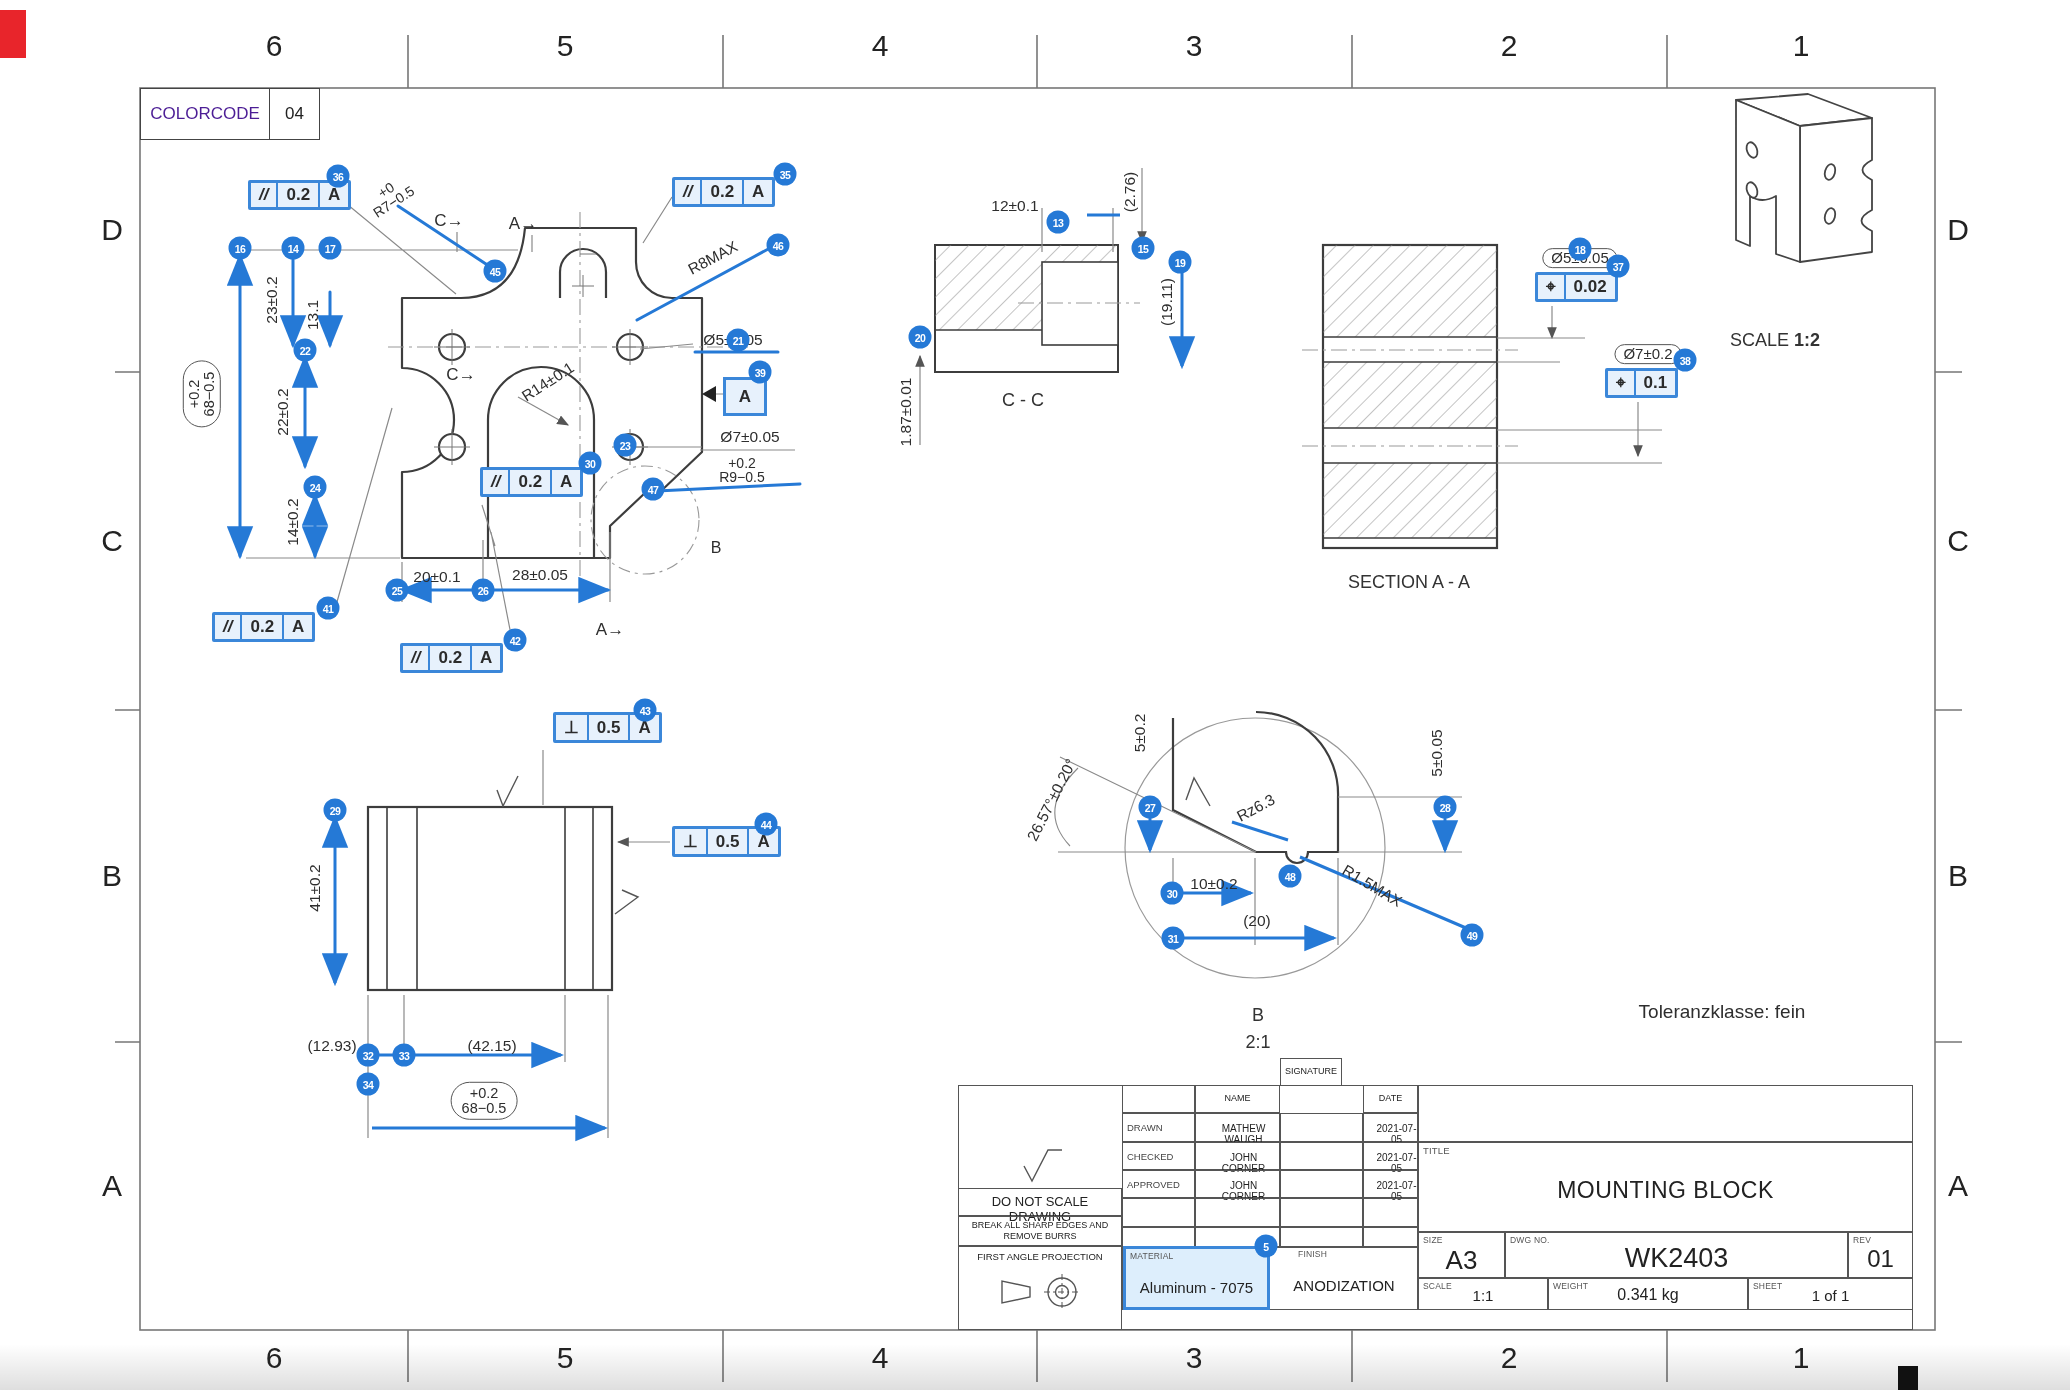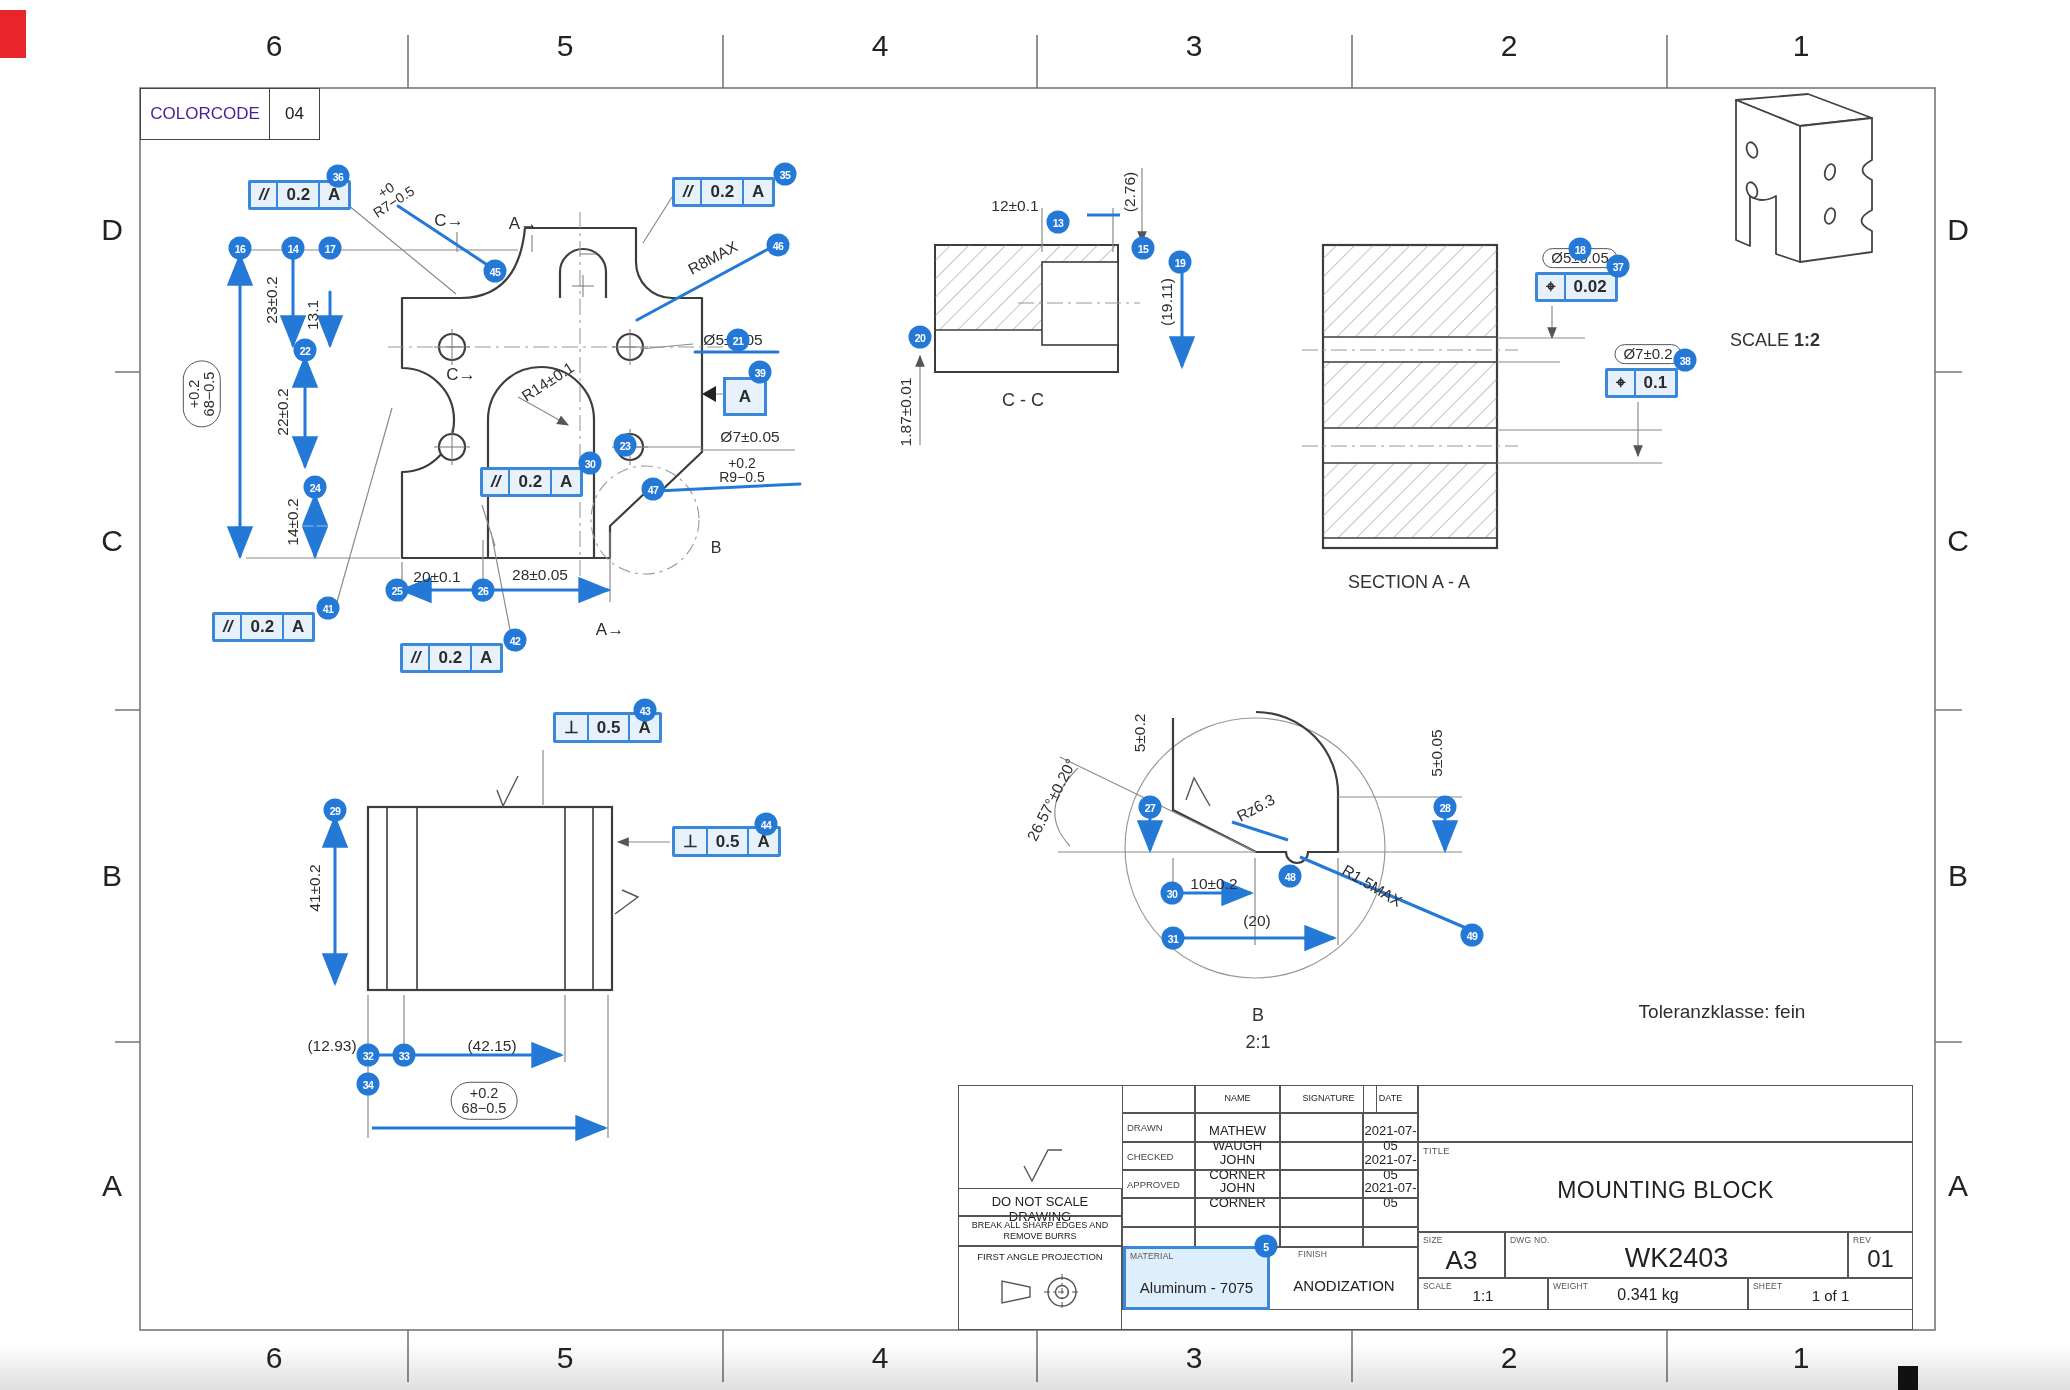--- a/index.html
+++ b/index.html
@@ -33,21 +33,21 @@
         display:flex;align-items:center;justify-content:center;font-size:17px;font-weight:600;}
   
   .glabel{position:absolute;transform:translate(-50%,-50%);font-size:30px;color:#222;z-index:2;}
   
   .seclabel{position:absolute;transform:translate(-50%,-50%);font-size:18px;color:#333;z-index:3;}
   
   .cell{position:absolute;border:1px solid #555;box-sizing:border-box;z-index:2;background:transparent;}
   .cell .tag{position:absolute;top:2px;left:4px;font-size:8.5px;color:#555;letter-spacing:.2px;}
   .cell .val{position:absolute;left:0;right:0;text-align:center;color:#222;}
   .smalltxt{font-size:10px;color:#444;line-height:1.25;}
-  .name{font-size:13px;color:#8a8a8a;}
+  .name{font-size:10px;color:#8a8a8a;padding-left:12px;}
   #colorbox{position:absolute;left:140px;top:88px;width:180px;height:52px;border:1.5px solid #444;
         box-sizing:border-box;display:flex;z-index:3;background:#fff;}
   #colorbox .p1{flex:0 0 128px;border-right:1.5px solid #444;display:flex;align-items:center;justify-content:center;
         font-size:17px;color:#4c1d95;}
   #colorbox .p2{flex:1;display:flex;align-items:center;justify-content:center;font-size:17px;color:#222;}
   #redmark{position:absolute;left:0;top:10px;width:26px;height:48px;background:#e8252b;z-index:8;}
   #blackmark{position:absolute;left:1898px;top:1366px;width:20px;height:24px;background:#111;z-index:8;}
   #botgrad{position:absolute;left:0;top:1344px;width:2070px;height:46px;z-index:1;
         background:linear-gradient(to bottom,rgba(0,0,0,0),rgba(0,0,0,0.13));}
 </style>
@@ -379,21 +379,21 @@
     <div class="val" style="top:14px;font-size:9px">REMOVE BURRS</div>
   </div>
   <div class="cell" style="left:958px;top:1246px;width:164px;height:84px">
     <div class="val" style="top:4px;font-size:9.5px">FIRST ANGLE PROJECTION</div>
   </div>
 
   <div class="cell" style="left:1122px;top:1085px;width:73px;height:28px"></div>
   <div class="cell" style="left:1195px;top:1085px;width:85px;height:28px">
     <div class="val" style="top:7px;font-size:9px">NAME</div>
     </div>
-  <div class="cell" style="left:1280px;top:1085px;width:97px;height:28px">
+  <div class="cell" style="left:1280px;top:1058px;width:62px;height:28px">
     <div class="val" style="top:7px;font-size:9px">SIGNATURE</div>
     </div>
   <div class="cell" style="left:1363px;top:1085px;width:55px;height:28px">
     <div class="val" style="top:7px;font-size:9px">DATE</div>
     </div>
 
   <div class="cell" style="left:1122px;top:1113px;width:73px;height:29px">
     <div style="position:absolute;left:4px;top:8px;font-size:9.5px;color:#444">DRAWN</div>
     </div>
   <div class="cell" style="left:1195px;top:1113px;width:85px;height:29px">

